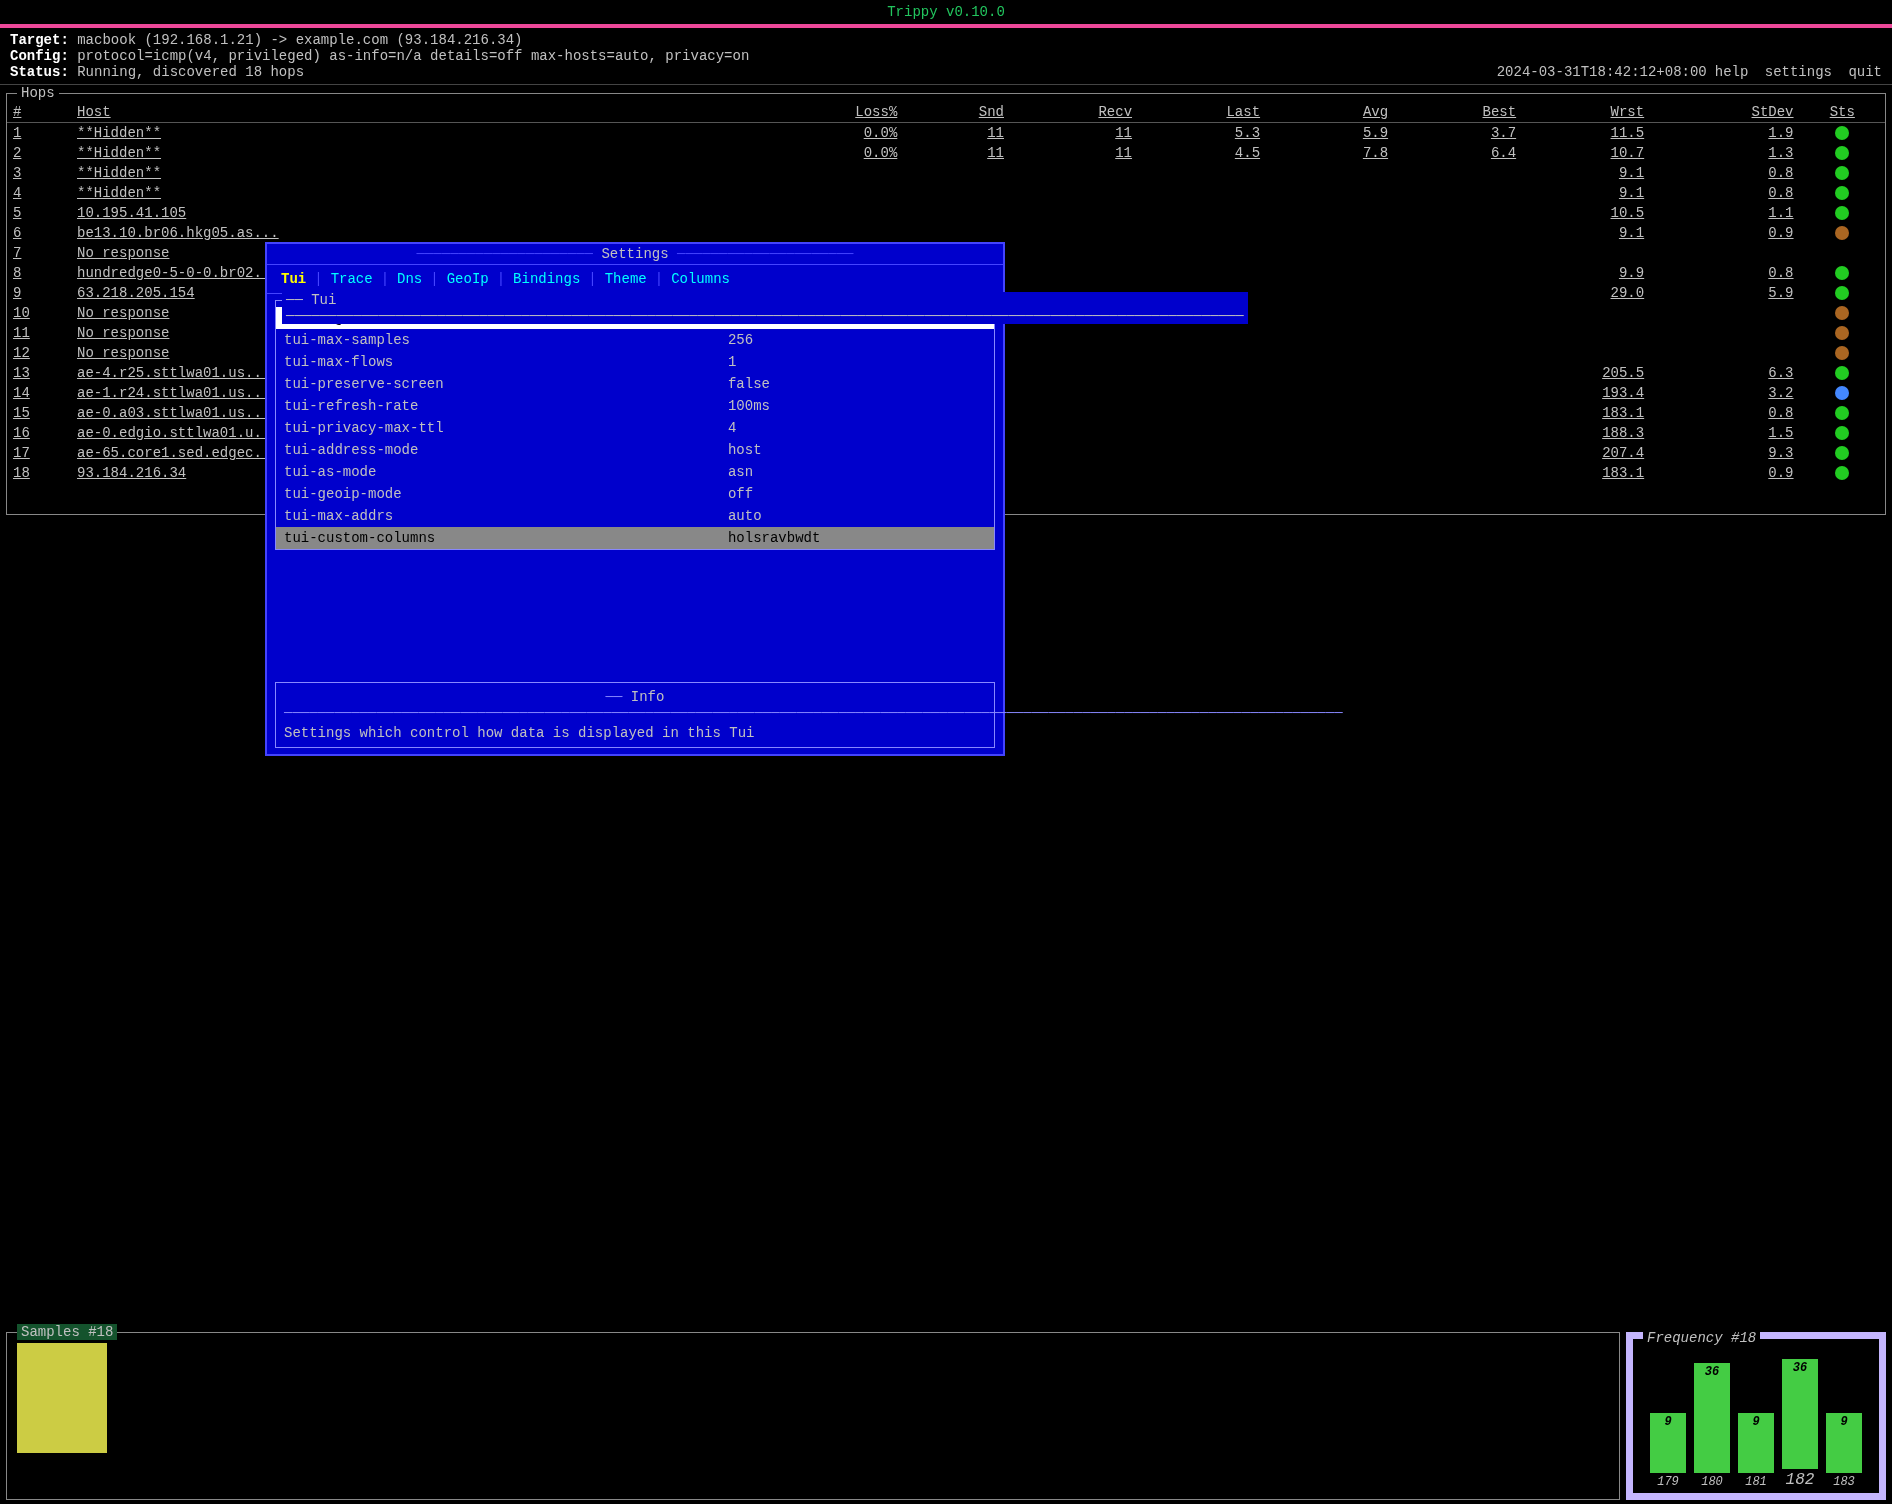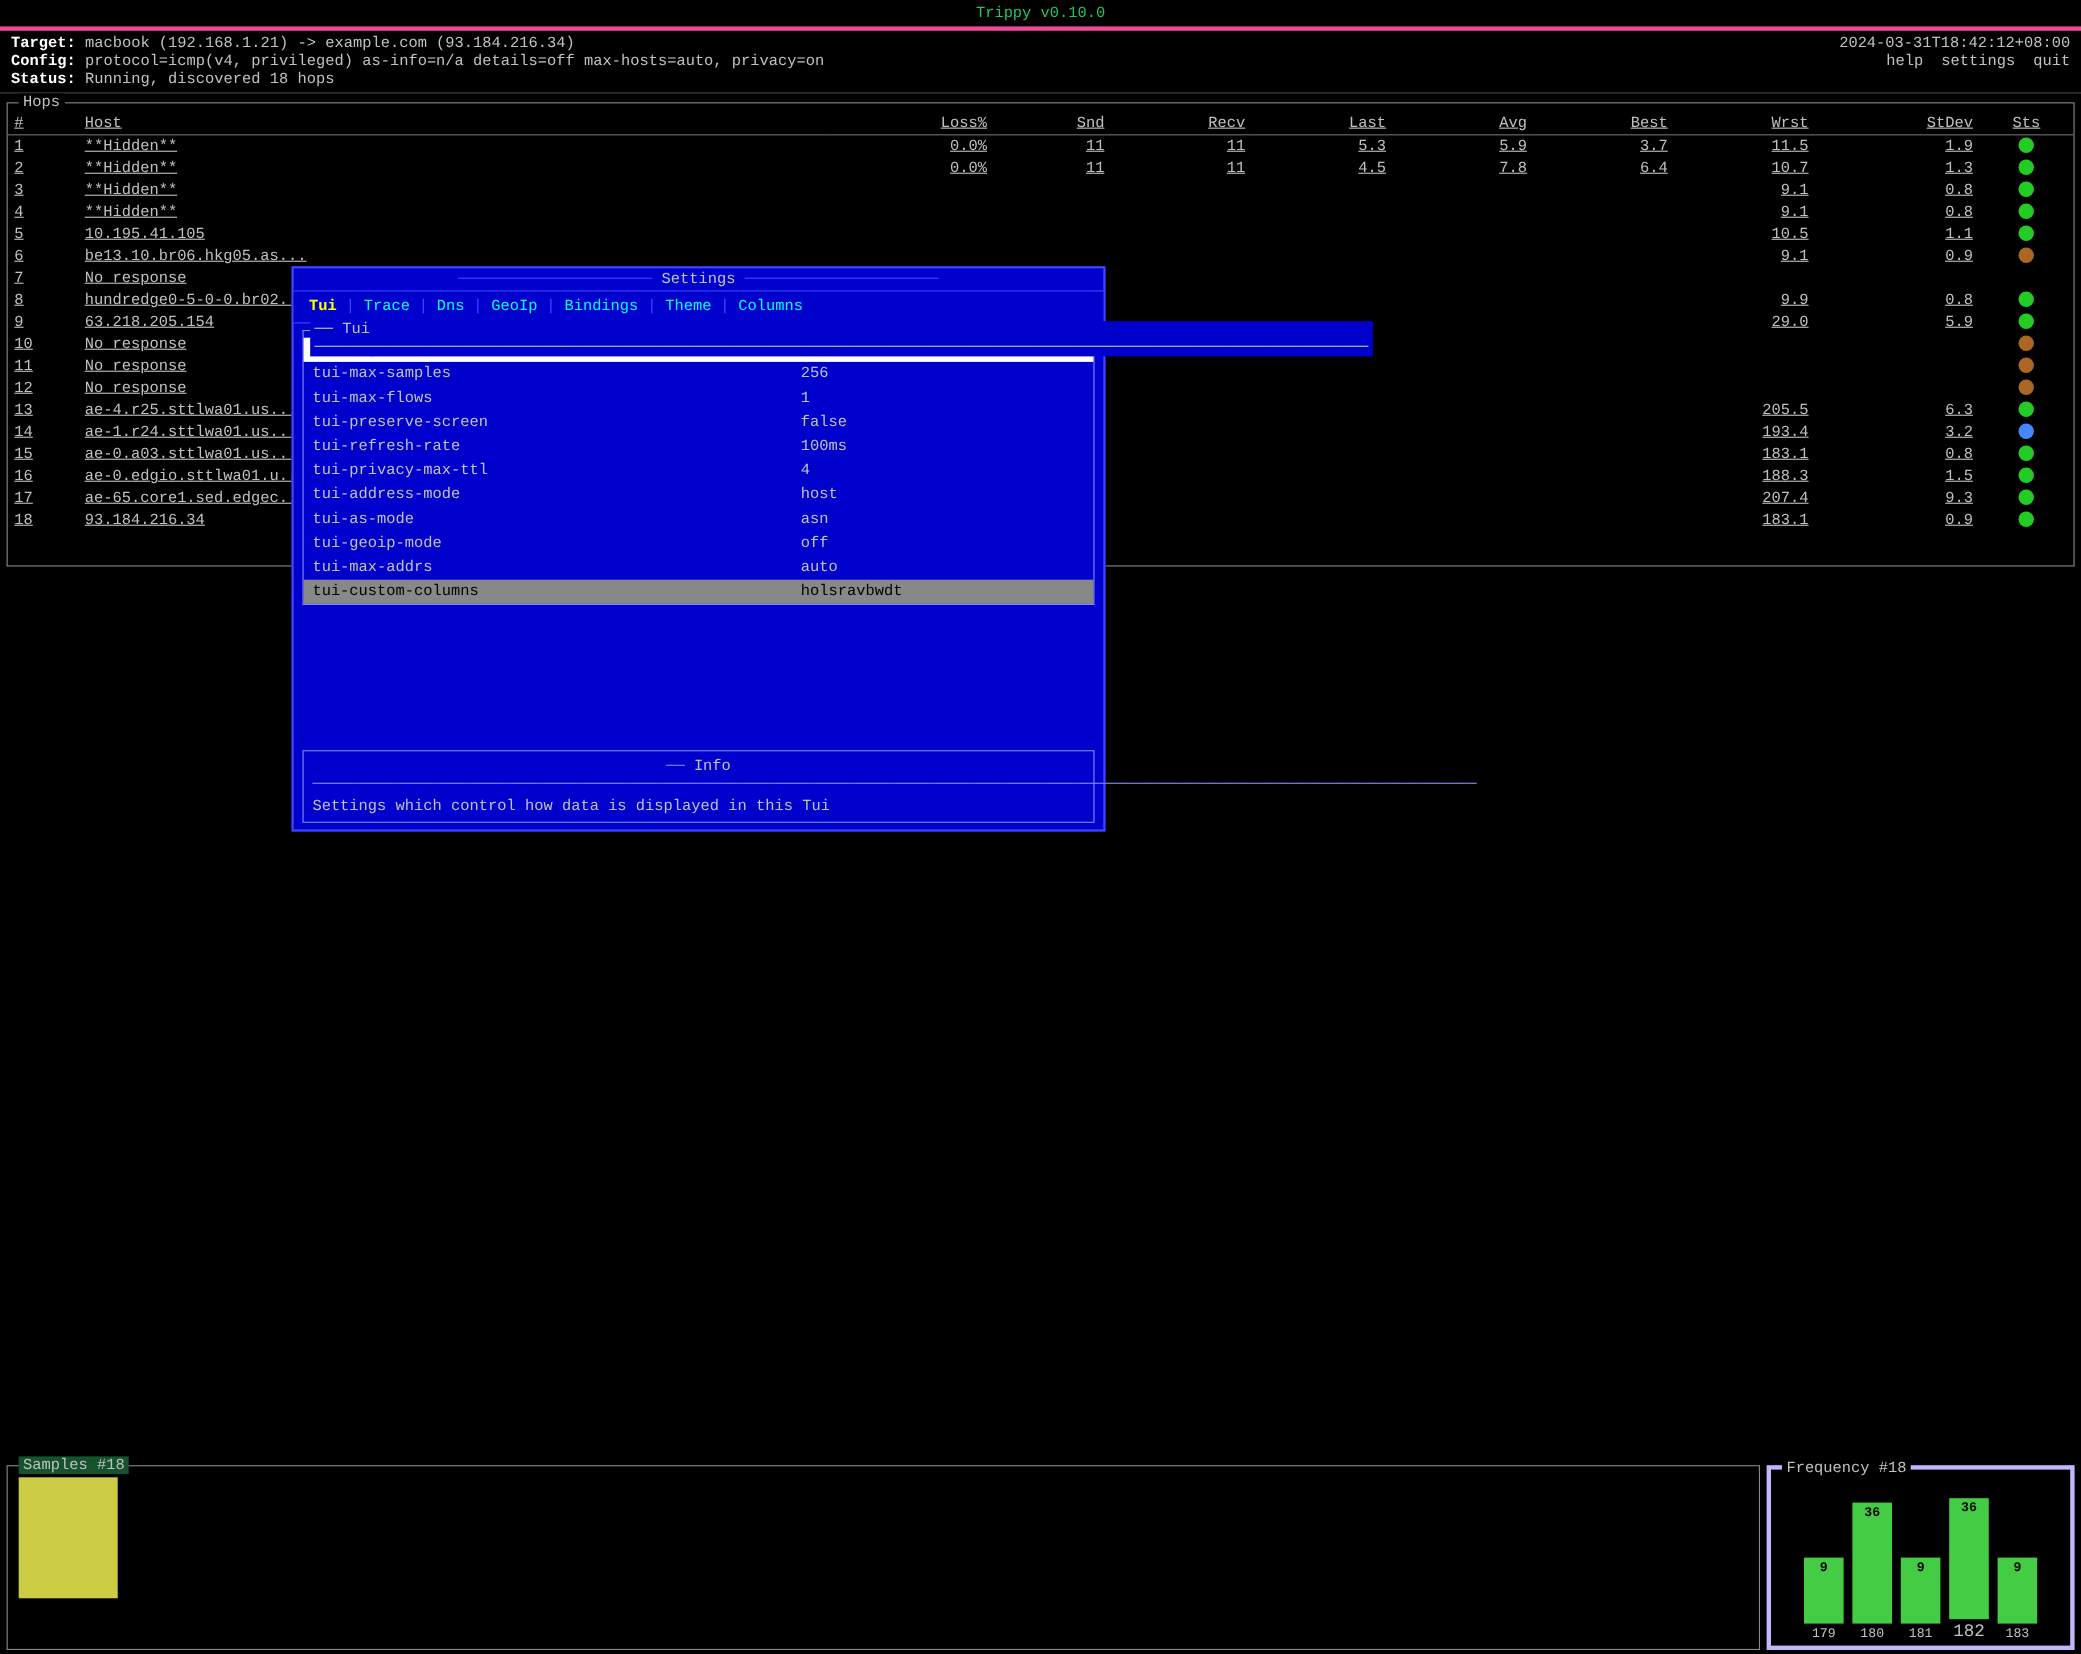--- a/index.html
+++ b/index.html
@@ -176,21 +176,21 @@
         </div>
         <div>
           <span class="key">Config:</span>
           <span class="val">protocol=icmp(v4, privileged) as-info=n/a details=off max-hosts=auto, privacy=on</span>
         </div>
         <div>
           <span class="key">Status:</span>
           <span class="val">Running, discovered 18 hops</span>
         </div>
       </div>
-      <div style="display:flex; flex-direction:column; align-items:flex-end;">
+      <div style="display:flex; flex-direction:row; align-items:flex-end;">
         <span style="color:#c0c0c0;">2024-03-31T18:42:12+08:00</span>
         <div>
           <span style="cursor:pointer; color:#c0c0c0; margin-left:8px;">help</span>
           <span style="cursor:pointer; color:#c0c0c0; margin-left:8px;">settings</span>
           <span style="cursor:pointer; color:#c0c0c0; margin-left:8px;">quit</span>
         </div>
       </div>
     </div>
   </div>
 
@@ -543,21 +543,21 @@
 
   <div style="display:flex; position:absolute; bottom:4px; left:0; right:0; height:168px;">
 
     <div style="flex:1; border:1px solid #888; margin:0 6px; position:relative;">
       <span style="position:absolute; top:-9px; left:10px; background:#14532d; padding:0 4px; color:#c0c0c0;">Samples #18</span>
       <div style="padding:10px;">
         <div class="yellow-block"></div>
       </div>
     </div>
 
-    <div style="width:280px; border:4px solid #c4b5fd; margin:0 6px 0 0; position:relative;">
+    <div style="width:260px; border:7px solid #c4b5fd; margin:0 6px 0 0; position:relative;font-style:italic;">
       <span style="position:absolute; top:-9px; left:10px; background:#000; padding:0 4px; color:#c0c0c0;">Frequency #18</span>
       <div style="display:flex; align-items:flex-end; justify-content:center; gap:8px; height:100%; padding: 10px 6px 4px 6px;" id="frequency-bars">
       <div style="display: flex; flex-direction: column; align-items: center; gap: 2px; justify-content: flex-end;">
             <div style="background: rgb(68, 204, 68); width: 36px; height: 60px; display: flex; align-items: flex-start; justify-content: center; color: rgb(0, 0, 0); font-size: 12px; font-weight: bold; padding-top: 2px;">9</div>
             <div style="color: rgb(192, 192, 192); font-size: 12px;">179</div>
           </div>
           <div style="display: flex; flex-direction: column; align-items: center; gap: 2px; justify-content: flex-end;">
             <div style="background: rgb(68, 204, 68); width: 36px; height: 110px; display: flex; align-items: flex-start; justify-content: center; color: rgb(0, 0, 0); font-size: 12px; font-weight: bold; padding-top: 2px;">36</div>
             <div style="color: rgb(192, 192, 192); font-size: 12px;">180</div>
           </div>

